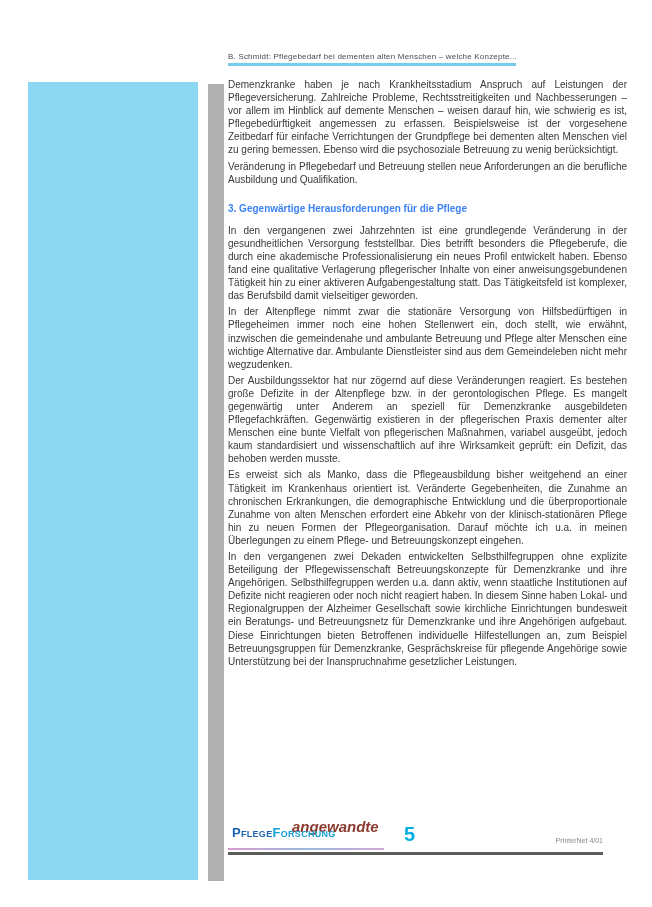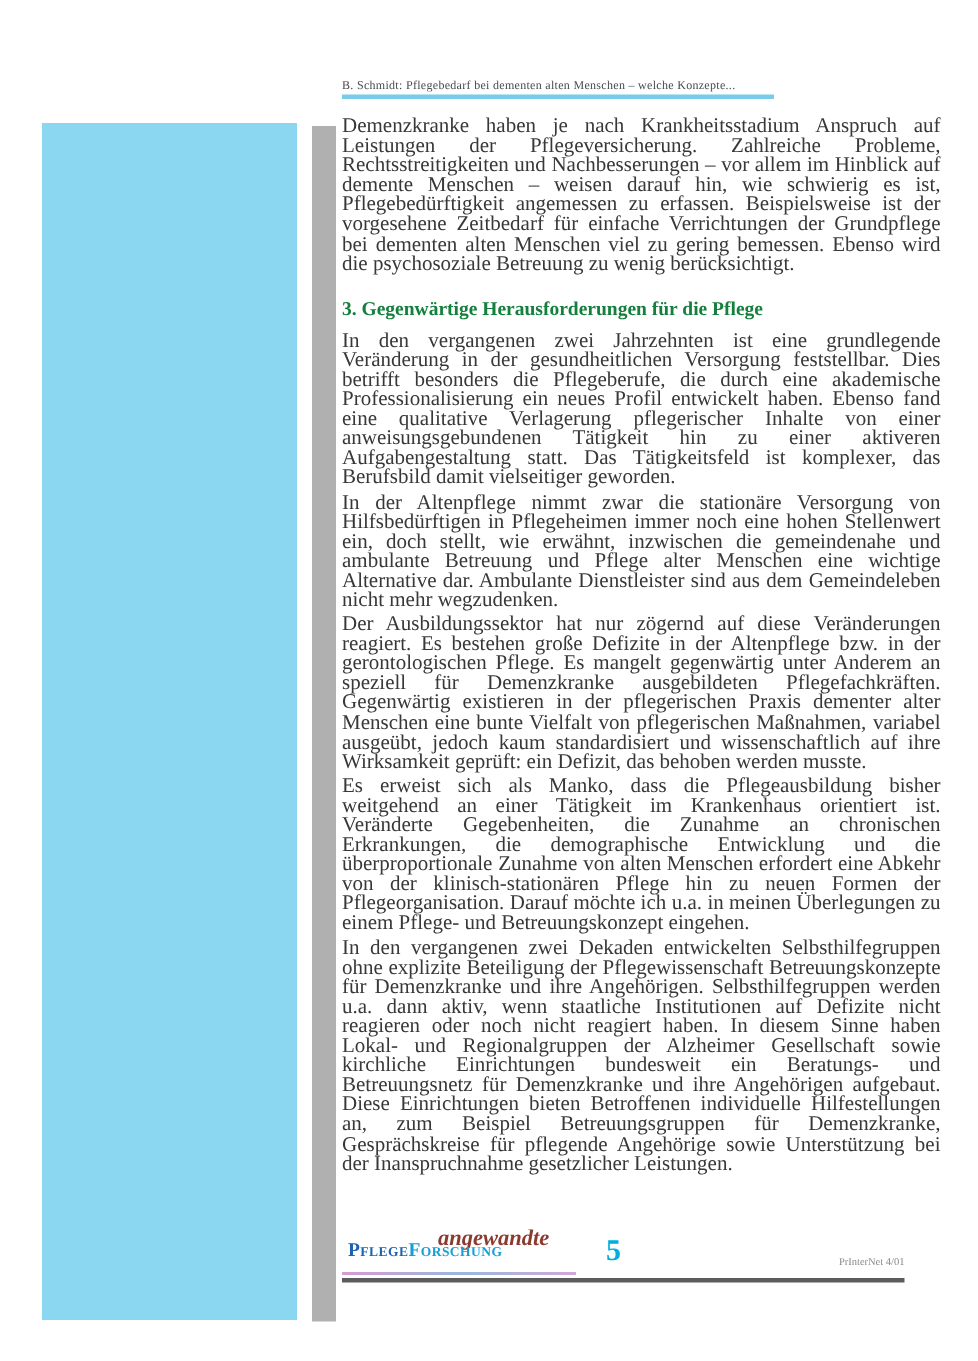--- a/index.html
+++ b/index.html
@@ -6,21 +6,21 @@
     margin: 0;
     padding: 0;
     background: #ffffff;
   }
   .page {
     position: relative;
     width: 652px;
     height: 907px;
     background: #ffffff;
     overflow: hidden;
-    font-family: Liberation Serif, serif;
+    font-family: Liberation Sans, sans-serif;
   }
   .sidebar-band {
     position: absolute;
     left: 28px;
     top: 82px;
     width: 170px;
     height: 798px;
     background: #8BD7F2;
   }
   .shadow-strip {
@@ -44,32 +44,32 @@
     white-space: nowrap;
   }
   .running-head-rule {
     width: 288px;
     height: 3px;
     background: #76CCEA;
     margin: 2px 0 12px 0;
   }
   .body-par {
     margin: 0 0 3px 0;
-    font-size: 14px;
+    font-size: 10px;
     line-height: 13.1px;
     text-align: justify;
     color: #383838;
   }
   .section-heading {
     max-width: 345px;
     margin: 13px 0 6px 0;
-    font-size: 13px;
+    font-size: 10px;
     line-height: 19px;
     font-weight: bold;
-    color: #15803d;
+    color: #3b82f6;
   }
   .footer {
     position: absolute;
     left: 228px;
     top: 818px;
     width: 399px;
     height: 48px;
   }
   .brand-top {
     position: absolute;
@@ -134,20 +134,21 @@
 <div class="page">
 
   <div class="sidebar-band"></div>
   <div class="shadow-strip"></div>
 
   <div class="content">
     <div class="running-head">B. Schmidt: Pflegebedarf bei dementen alten Menschen – welche Konzepte...</div>
     <div class="running-head-rule"></div>
 
     <p class="body-par">Demenzkranke haben je nach Krankheitsstadium Anspruch auf Leistungen der Pflegeversicherung. Zahlreiche Probleme, Rechtsstreitigkeiten und Nachbesserungen – vor allem im Hinblick auf demente Menschen – weisen darauf hin, wie schwierig es ist, Pflegebedürftigkeit angemessen zu erfassen. Beispielsweise ist der vorgesehene Zeitbedarf für einfache Verrichtungen der Grundpflege bei dementen alten Menschen viel zu gering bemessen. Ebenso wird die psychosoziale Betreuung zu wenig berücksichtigt.</p>
+    <p class="body-par">Veränderung in Pflegebedarf und Betreuung stellen neue Anforderungen an die berufliche Ausbildung und Qualifikation.</p>
 
     <h2 class="section-heading">3. Gegenwärtige Herausforderungen für die Pflege</h2>
 
     <p class="body-par">In den vergangenen zwei Jahrzehnten ist eine grundlegende Veränderung in der gesundheitlichen Versorgung feststellbar. Dies betrifft besonders die Pflegeberufe, die durch eine akademische Professionalisierung ein neues Profil entwickelt haben. Ebenso fand eine qualitative Verlagerung pflegerischer Inhalte von einer anweisungsgebundenen Tätigkeit hin zu einer aktiveren Aufgabengestaltung statt. Das Tätigkeitsfeld ist komplexer, das Berufsbild damit vielseitiger geworden.</p>
     <p class="body-par">In der Altenpflege nimmt zwar die stationäre Versorgung von Hilfsbedürftigen in Pflegeheimen immer noch eine hohen Stellenwert ein, doch stellt, wie erwähnt, inzwischen die gemeindenahe und ambulante Betreuung und Pflege alter Menschen eine wichtige Alternative dar. Ambulante Dienstleister sind aus dem Gemeindeleben nicht mehr wegzudenken.</p>
     <p class="body-par">Der Ausbildungssektor hat nur zögernd auf diese Veränderungen reagiert. Es bestehen große Defizite in der Altenpflege bzw. in der gerontologischen Pflege. Es mangelt gegenwärtig unter Anderem an speziell für Demenzkranke ausgebildeten Pflegefachkräften. Gegenwärtig existieren in der pflegerischen Praxis dementer alter Menschen eine bunte Vielfalt von pflegerischen Maßnahmen, variabel ausgeübt, jedoch kaum standardisiert und wissenschaftlich auf ihre Wirksamkeit geprüft: ein Defizit, das behoben werden musste.</p>
     <p class="body-par">Es erweist sich als Manko, dass die Pflegeausbildung bisher weitgehend an einer Tätigkeit im Krankenhaus orientiert ist. Veränderte Gegebenheiten, die Zunahme an chronischen Erkrankungen, die demographische Entwicklung und die überproportionale Zunahme von alten Menschen erfordert eine Abkehr von der klinisch-stationären Pflege hin zu neuen Formen der Pflegeorganisation. Darauf möchte ich u.a. in meinen Überlegungen zu einem Pflege- und Betreuungskonzept eingehen.</p>
 
 
     <p class="body-par">In den vergangenen zwei Dekaden entwickelten Selbsthilfegruppen ohne explizite Beteiligung der Pflegewissenschaft Betreuungskonzepte für Demenzkranke und ihre Angehörigen. Selbsthilfegruppen werden u.a. dann aktiv, wenn staatliche Institutionen auf Defizite nicht reagieren oder noch nicht reagiert haben. In diesem Sinne haben Lokal- und Regionalgruppen der Alzheimer Gesellschaft sowie kirchliche Einrichtungen bundesweit ein Beratungs- und Betreuungsnetz für Demenzkranke und ihre Angehörigen aufgebaut. Diese Einrichtungen bieten Betroffenen individuelle Hilfestellungen an, zum Beispiel Betreuungsgruppen für Demenzkranke, Gesprächskreise für pflegende Angehörige sowie Unterstützung bei der Inanspruchnahme gesetzlicher Leistungen.</p>

